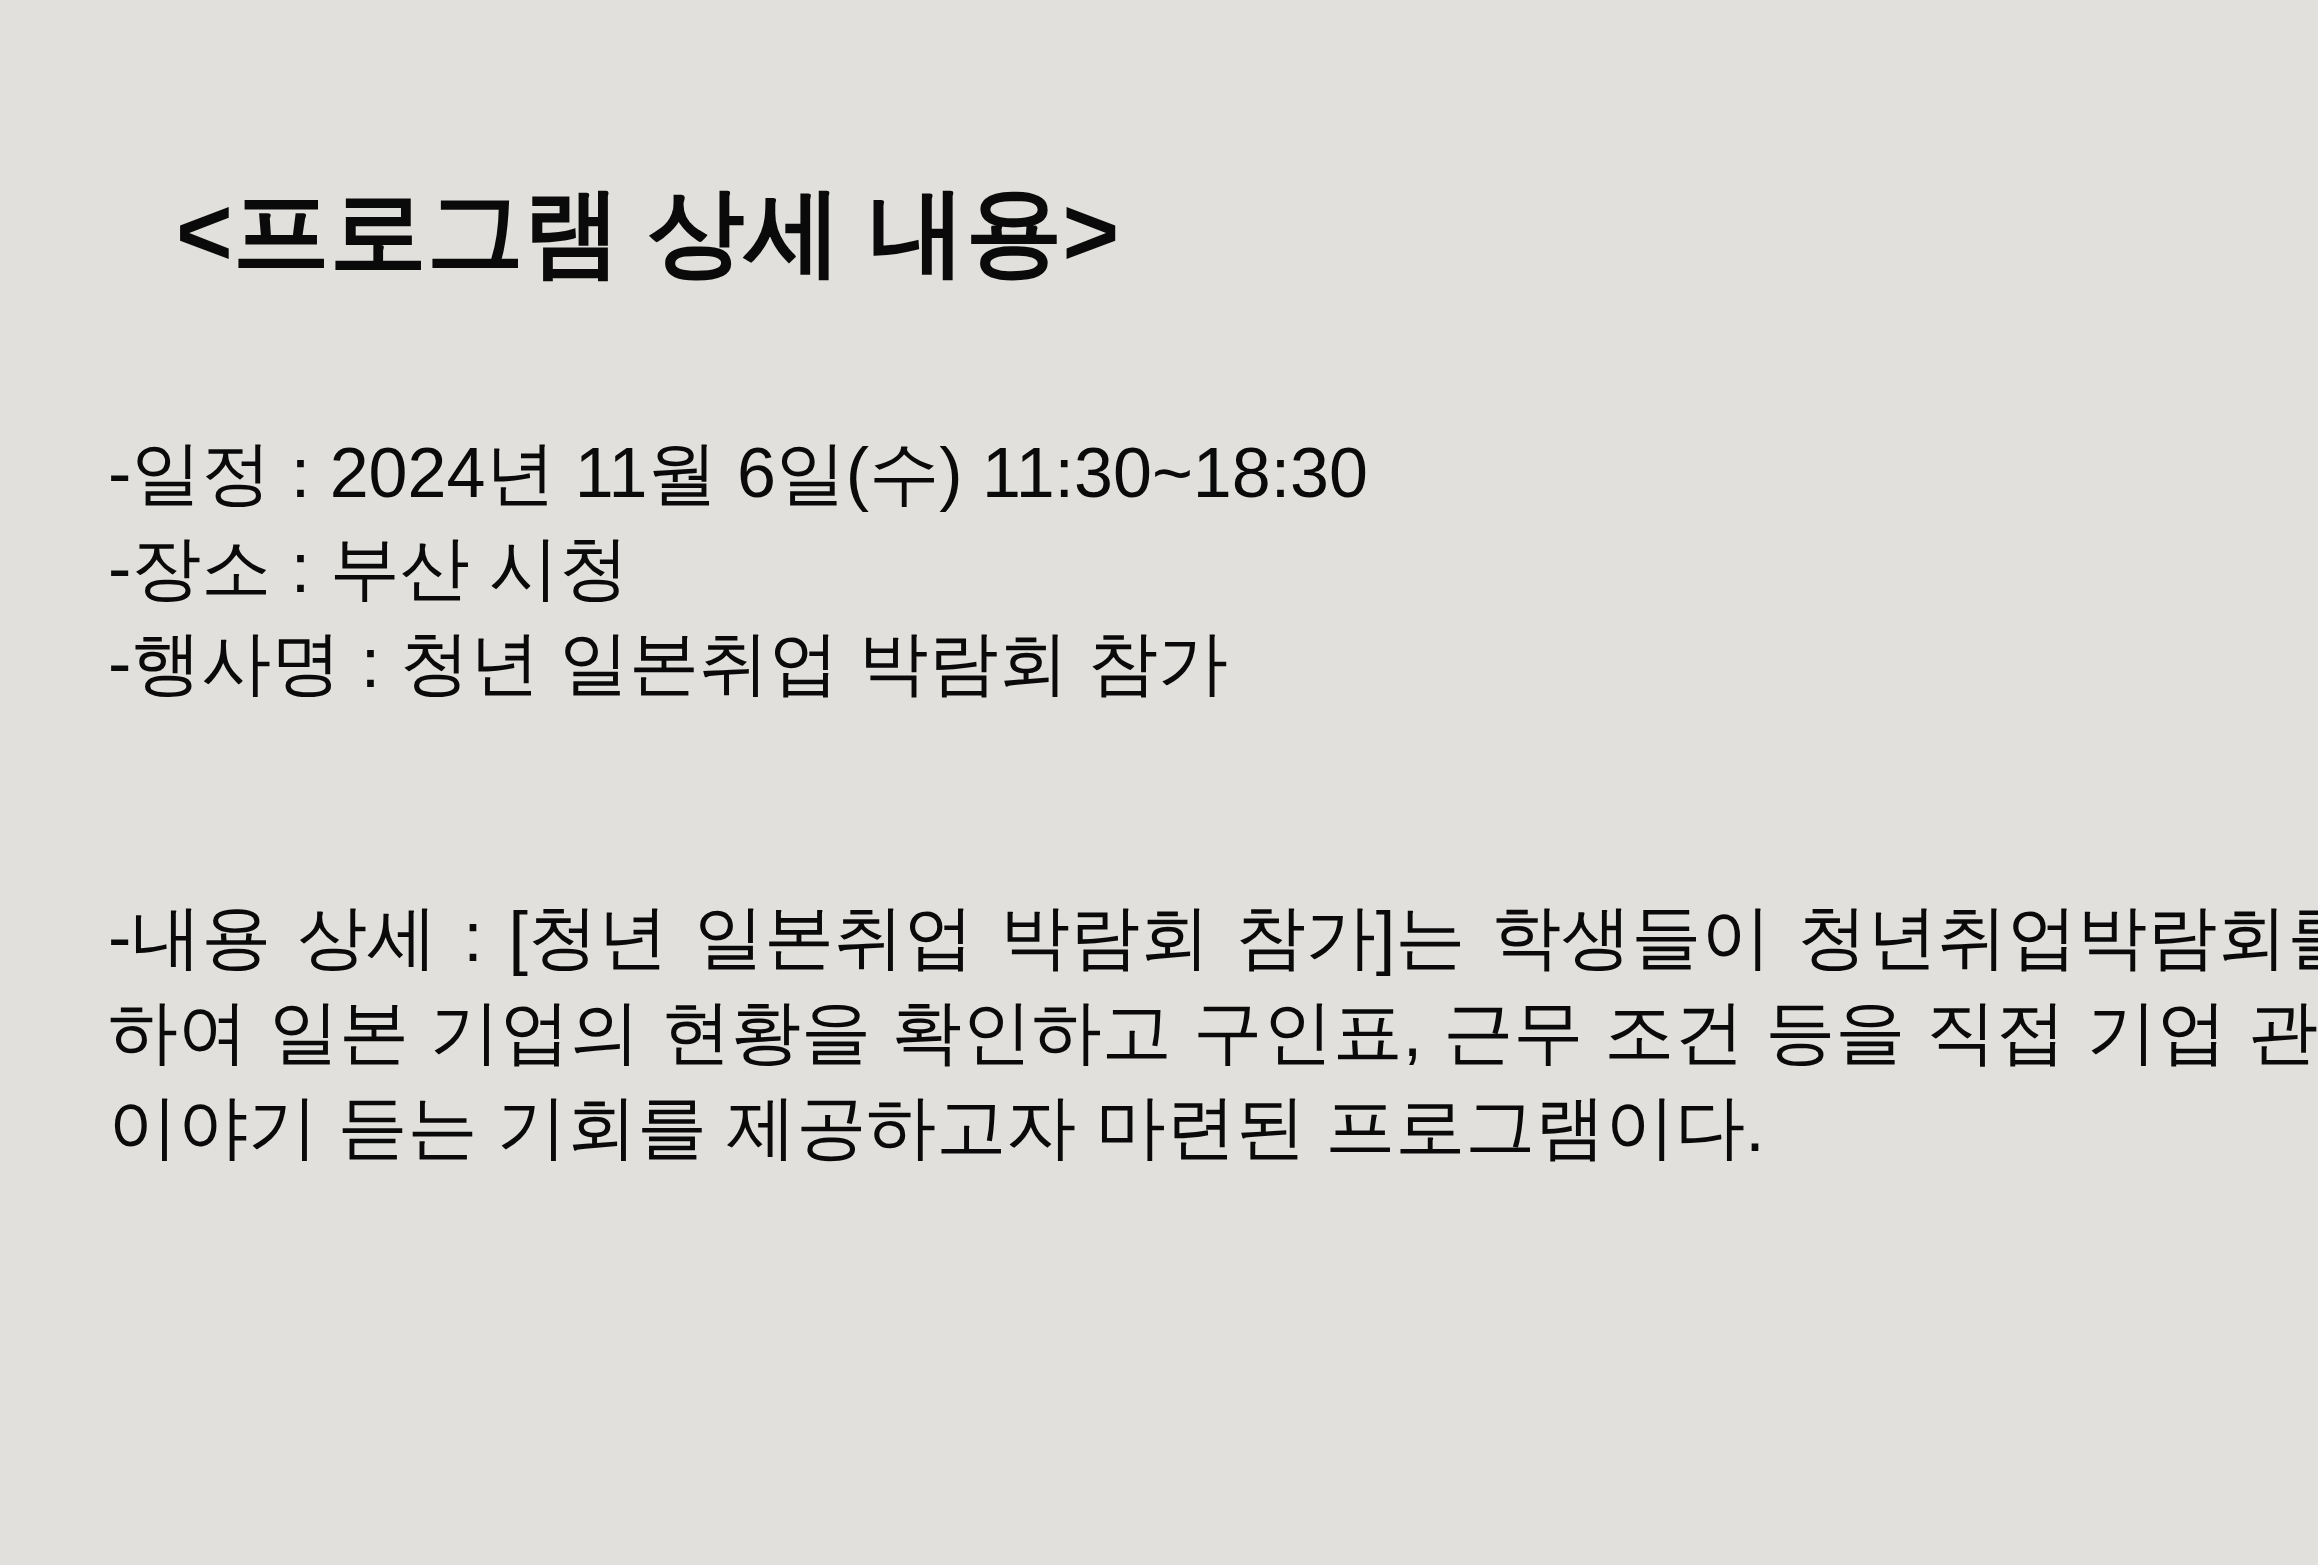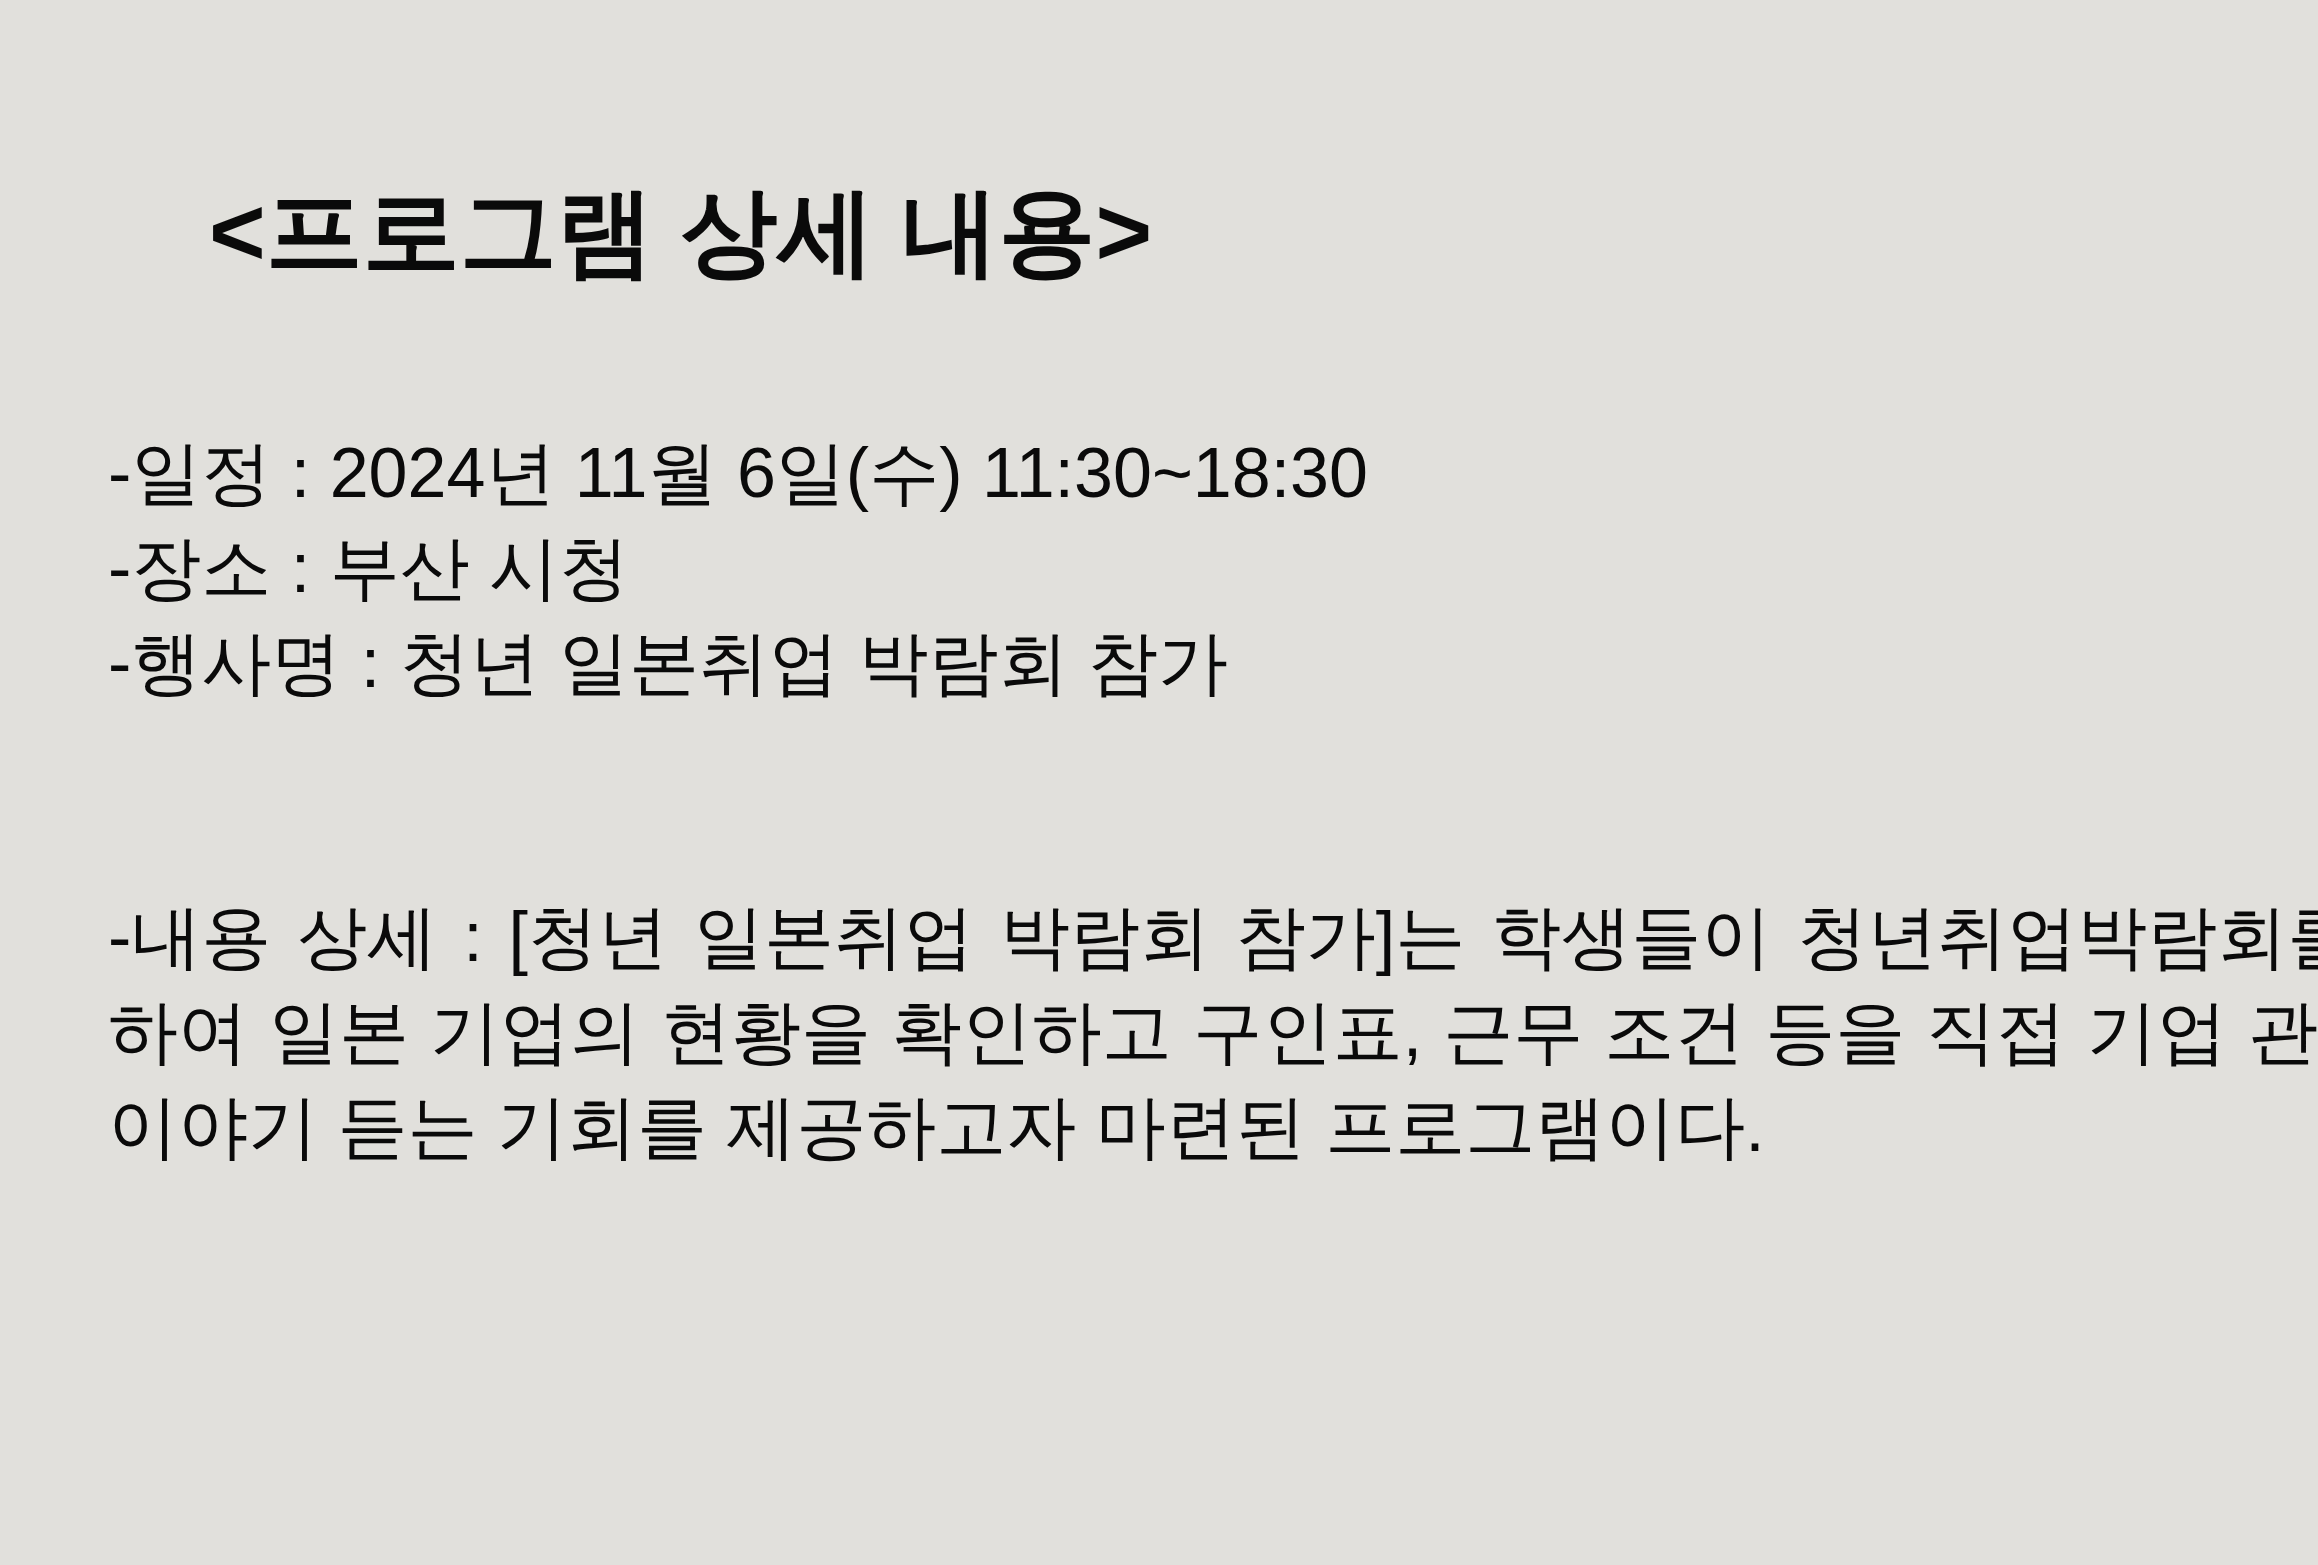--- a/index.html
+++ b/index.html
@@ -27,21 +27,20 @@
   .slide-title {
     position: absolute;
     left: 176px;
     top: 110px;
     font-size: 97px;
     font-weight: 700;
     line-height: 1.18;
     letter-spacing: 0px;
     white-space: nowrap;
     color: #0a0a0a;
-    margin-left: 33px;
   }
 
   
   .facts {
     position: absolute;
     left: 108px;
     top: 426px;
     width: 2583px;
     font-size: 70px;
     font-weight: 400;

